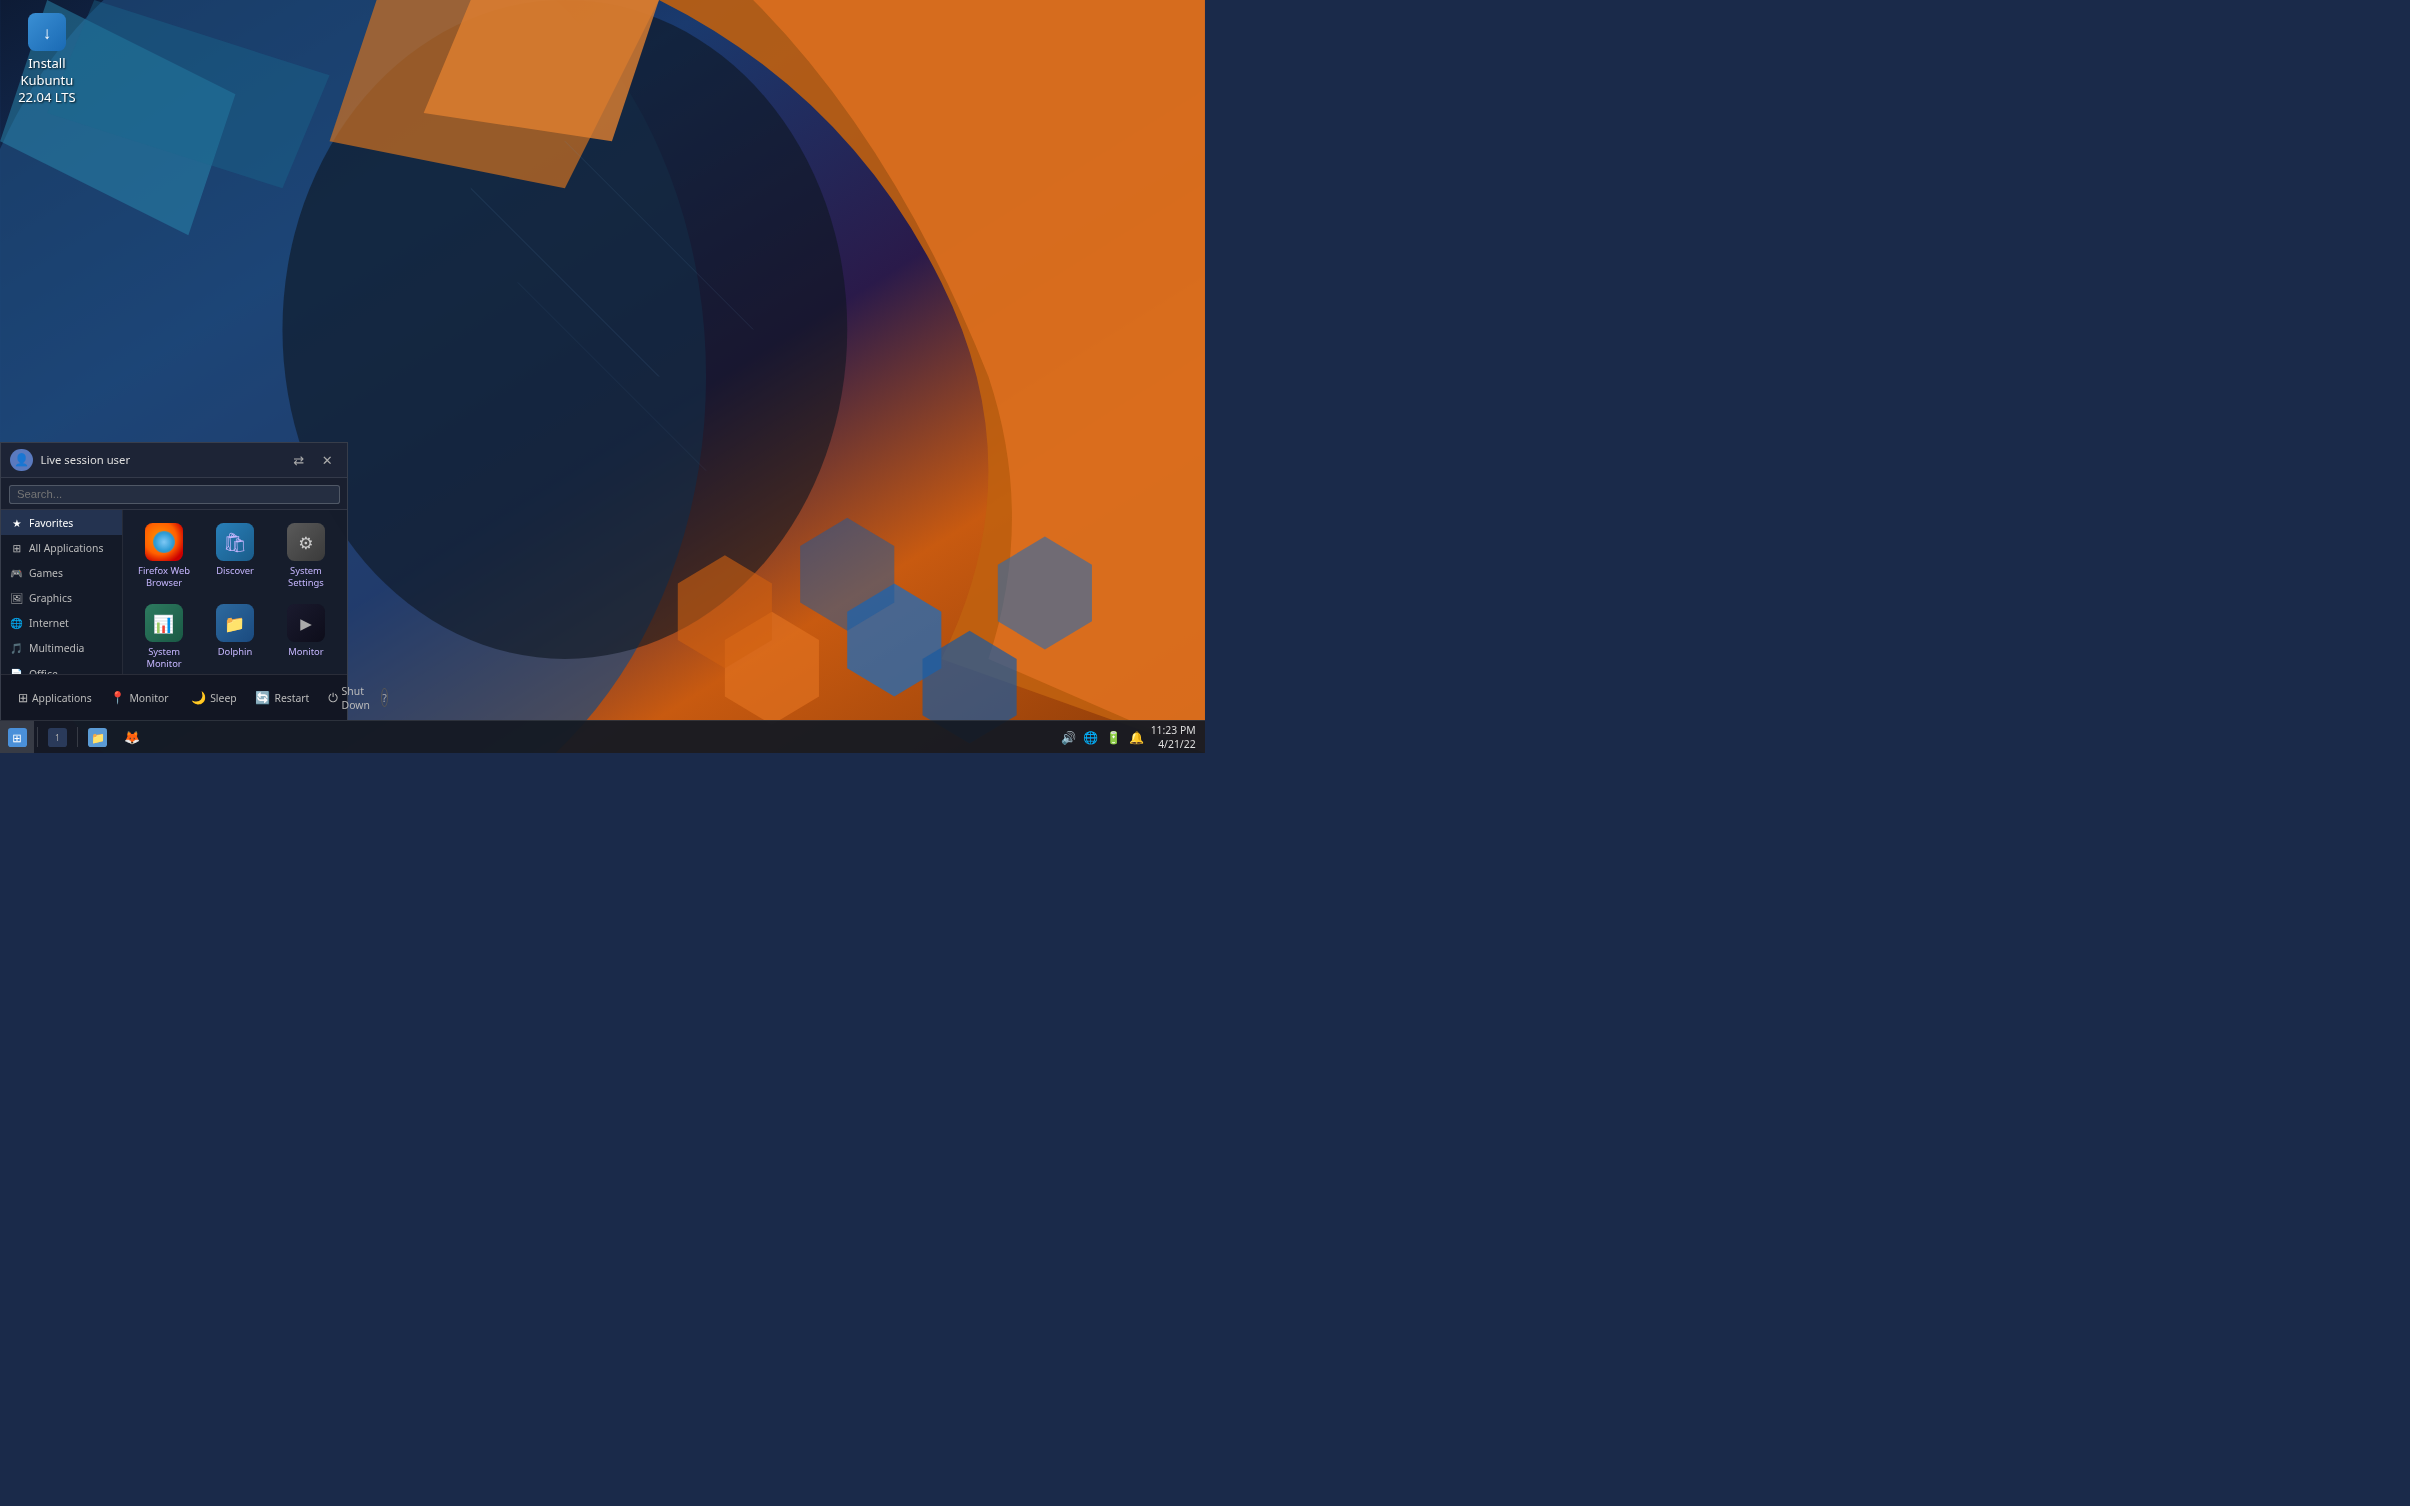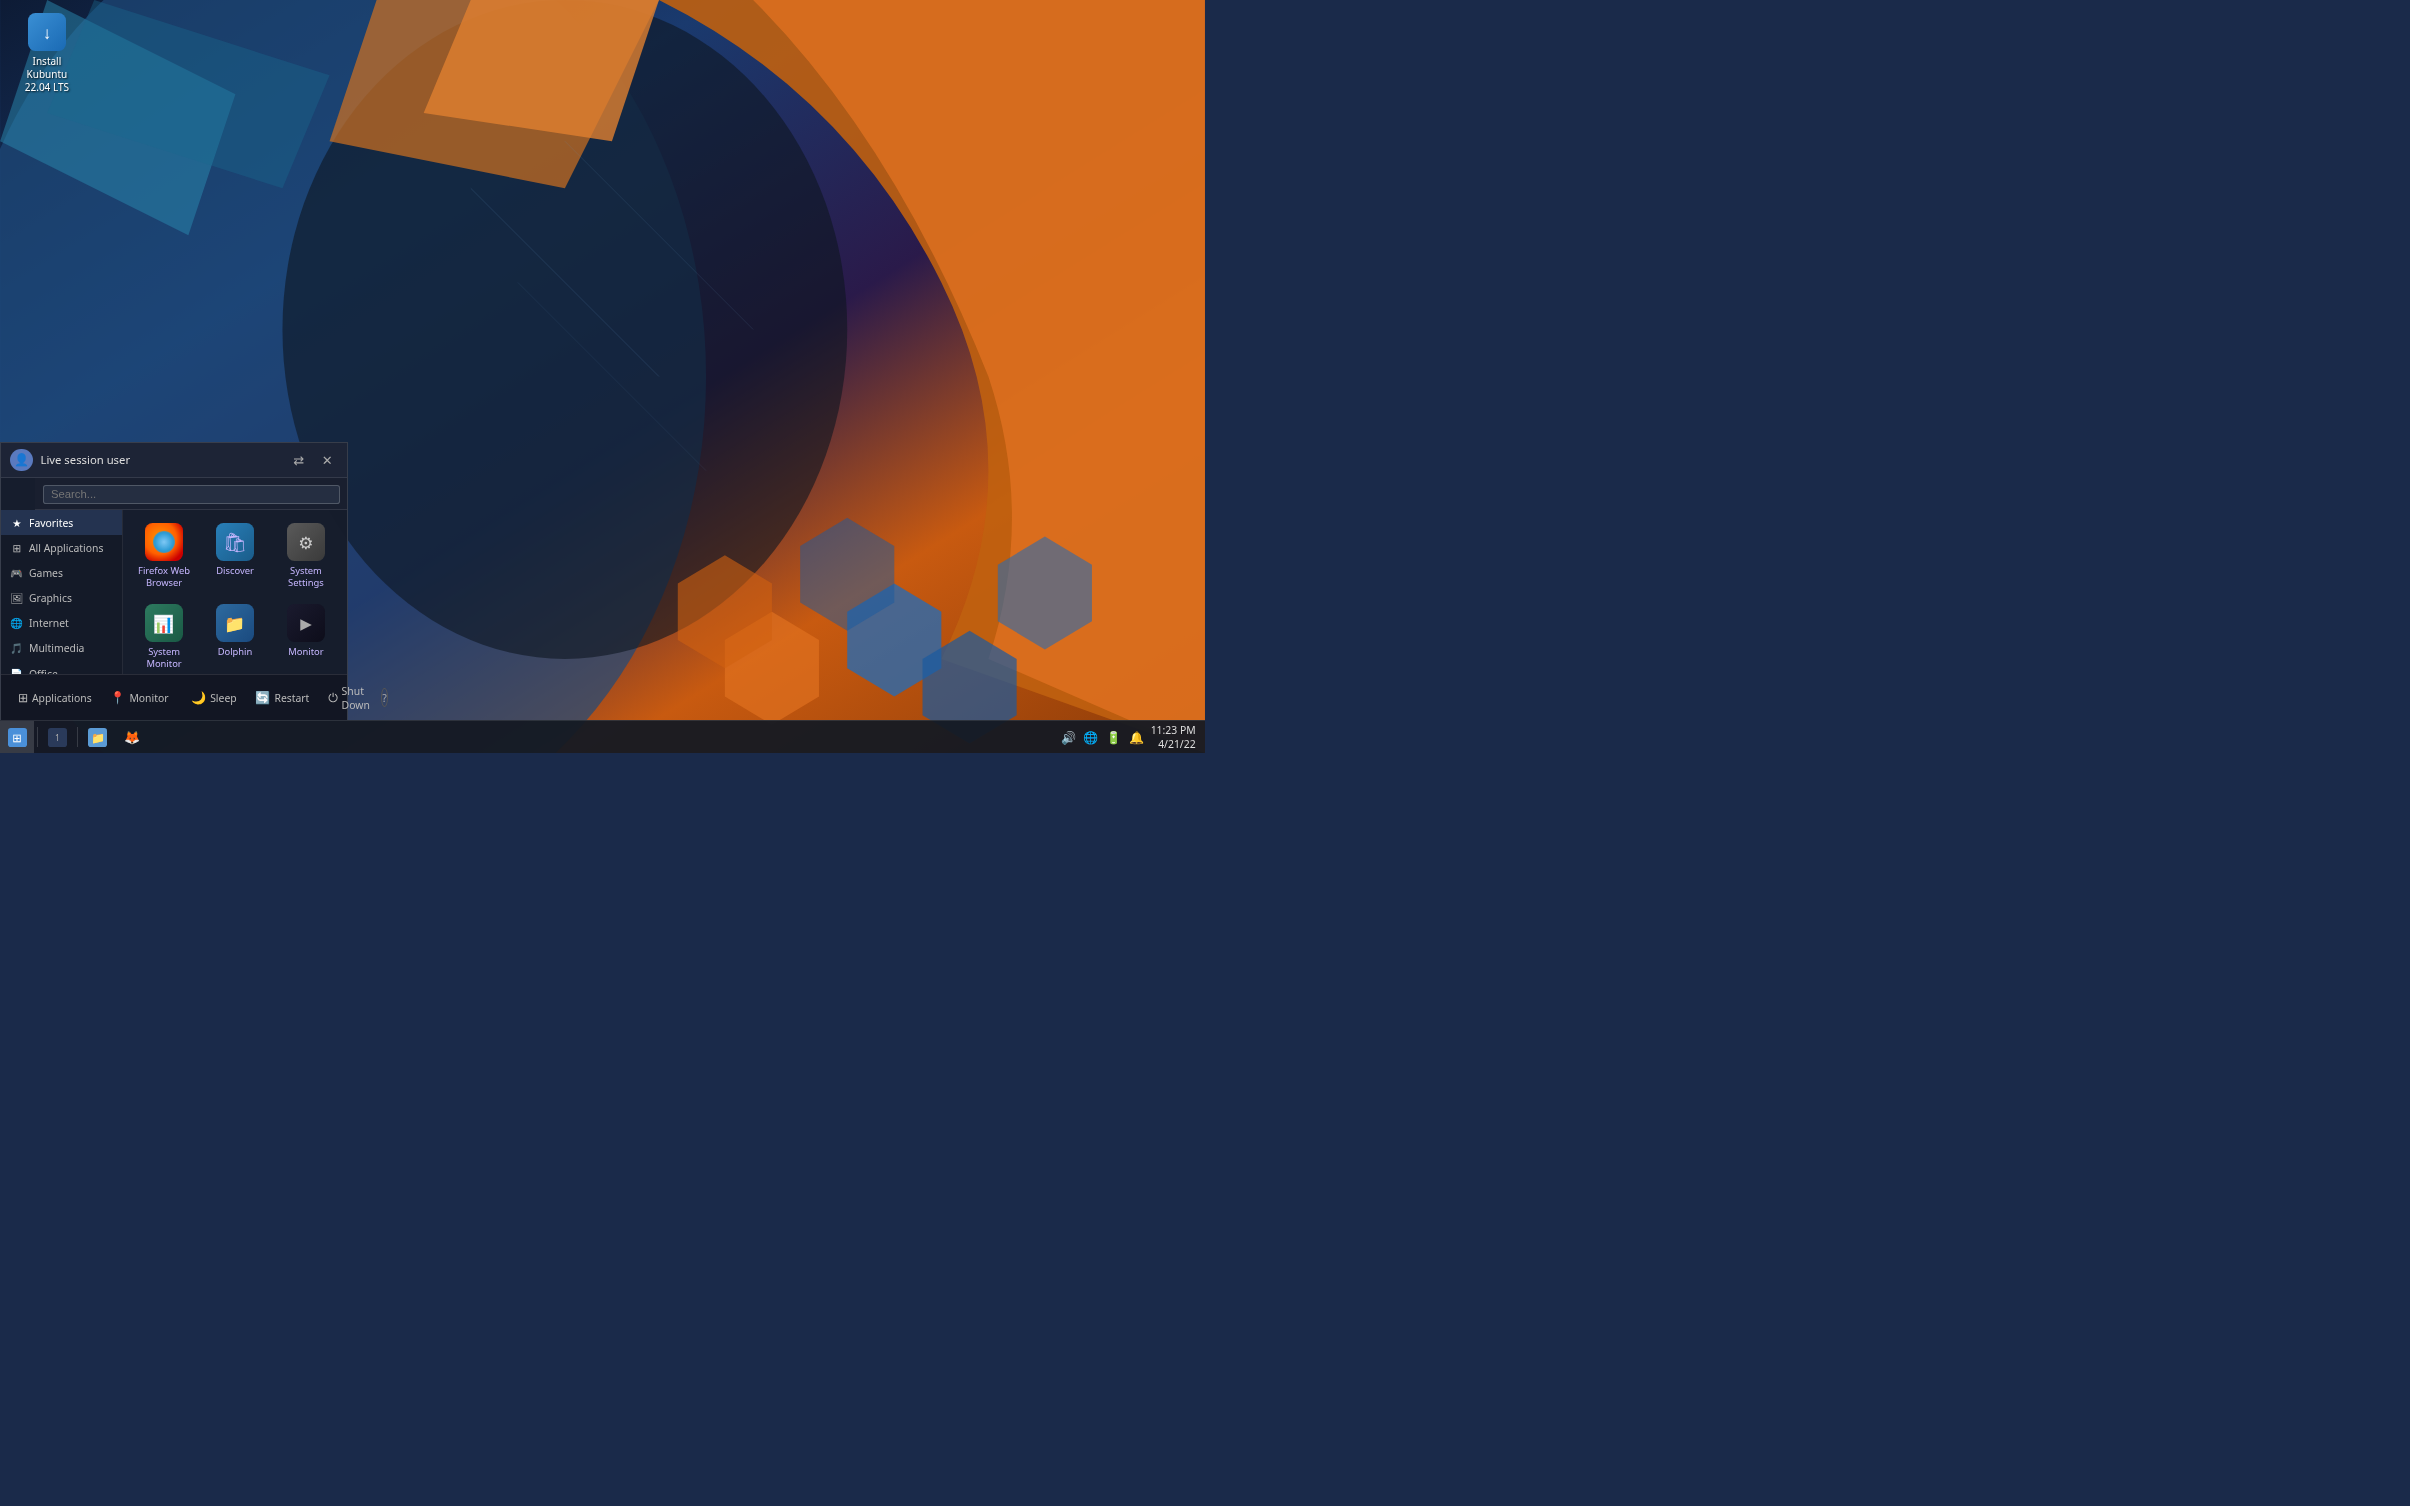--- a/index.html
+++ b/index.html
@@ -49,21 +49,21 @@
     }
 
     .desktop-icon-img::after {
       content: '↓';
       color: white;
       font-size: 17px;
     }
 
     .desktop-icon-label {
       color: white;
-      font-size: 10px;
+      font-size: 13px;
       text-align: center;
       text-shadow: 0.9px 0.9px 1.9px rgba(0,0,0,0.8);
       line-height: 1.3;
     }
 
     
     #taskbar {
       position: absolute;
       bottom: 0;
       left: 0;
@@ -195,21 +195,20 @@
       color: #aaa;
       font-size: 13px;
       border-radius: 2.8px;
     }
 
     
     #menu-search-area {
       padding: 4.7px 7.5px;
       background: rgba(25, 32, 48, 0.9);
       border-bottom: 0.9px solid rgba(255,255,255,0.1);
-      margin-left: 34px;
     }
 
     #menu-search-input {
       width: 100%;
       background: rgba(40, 50, 70, 0.8);
       border: 0.9px solid rgba(255,255,255,0.2);
       border-radius: 2.8px;
       padding: 2.8px 7.5px;
       color: #ccc;
       font-size: 11.3px;

